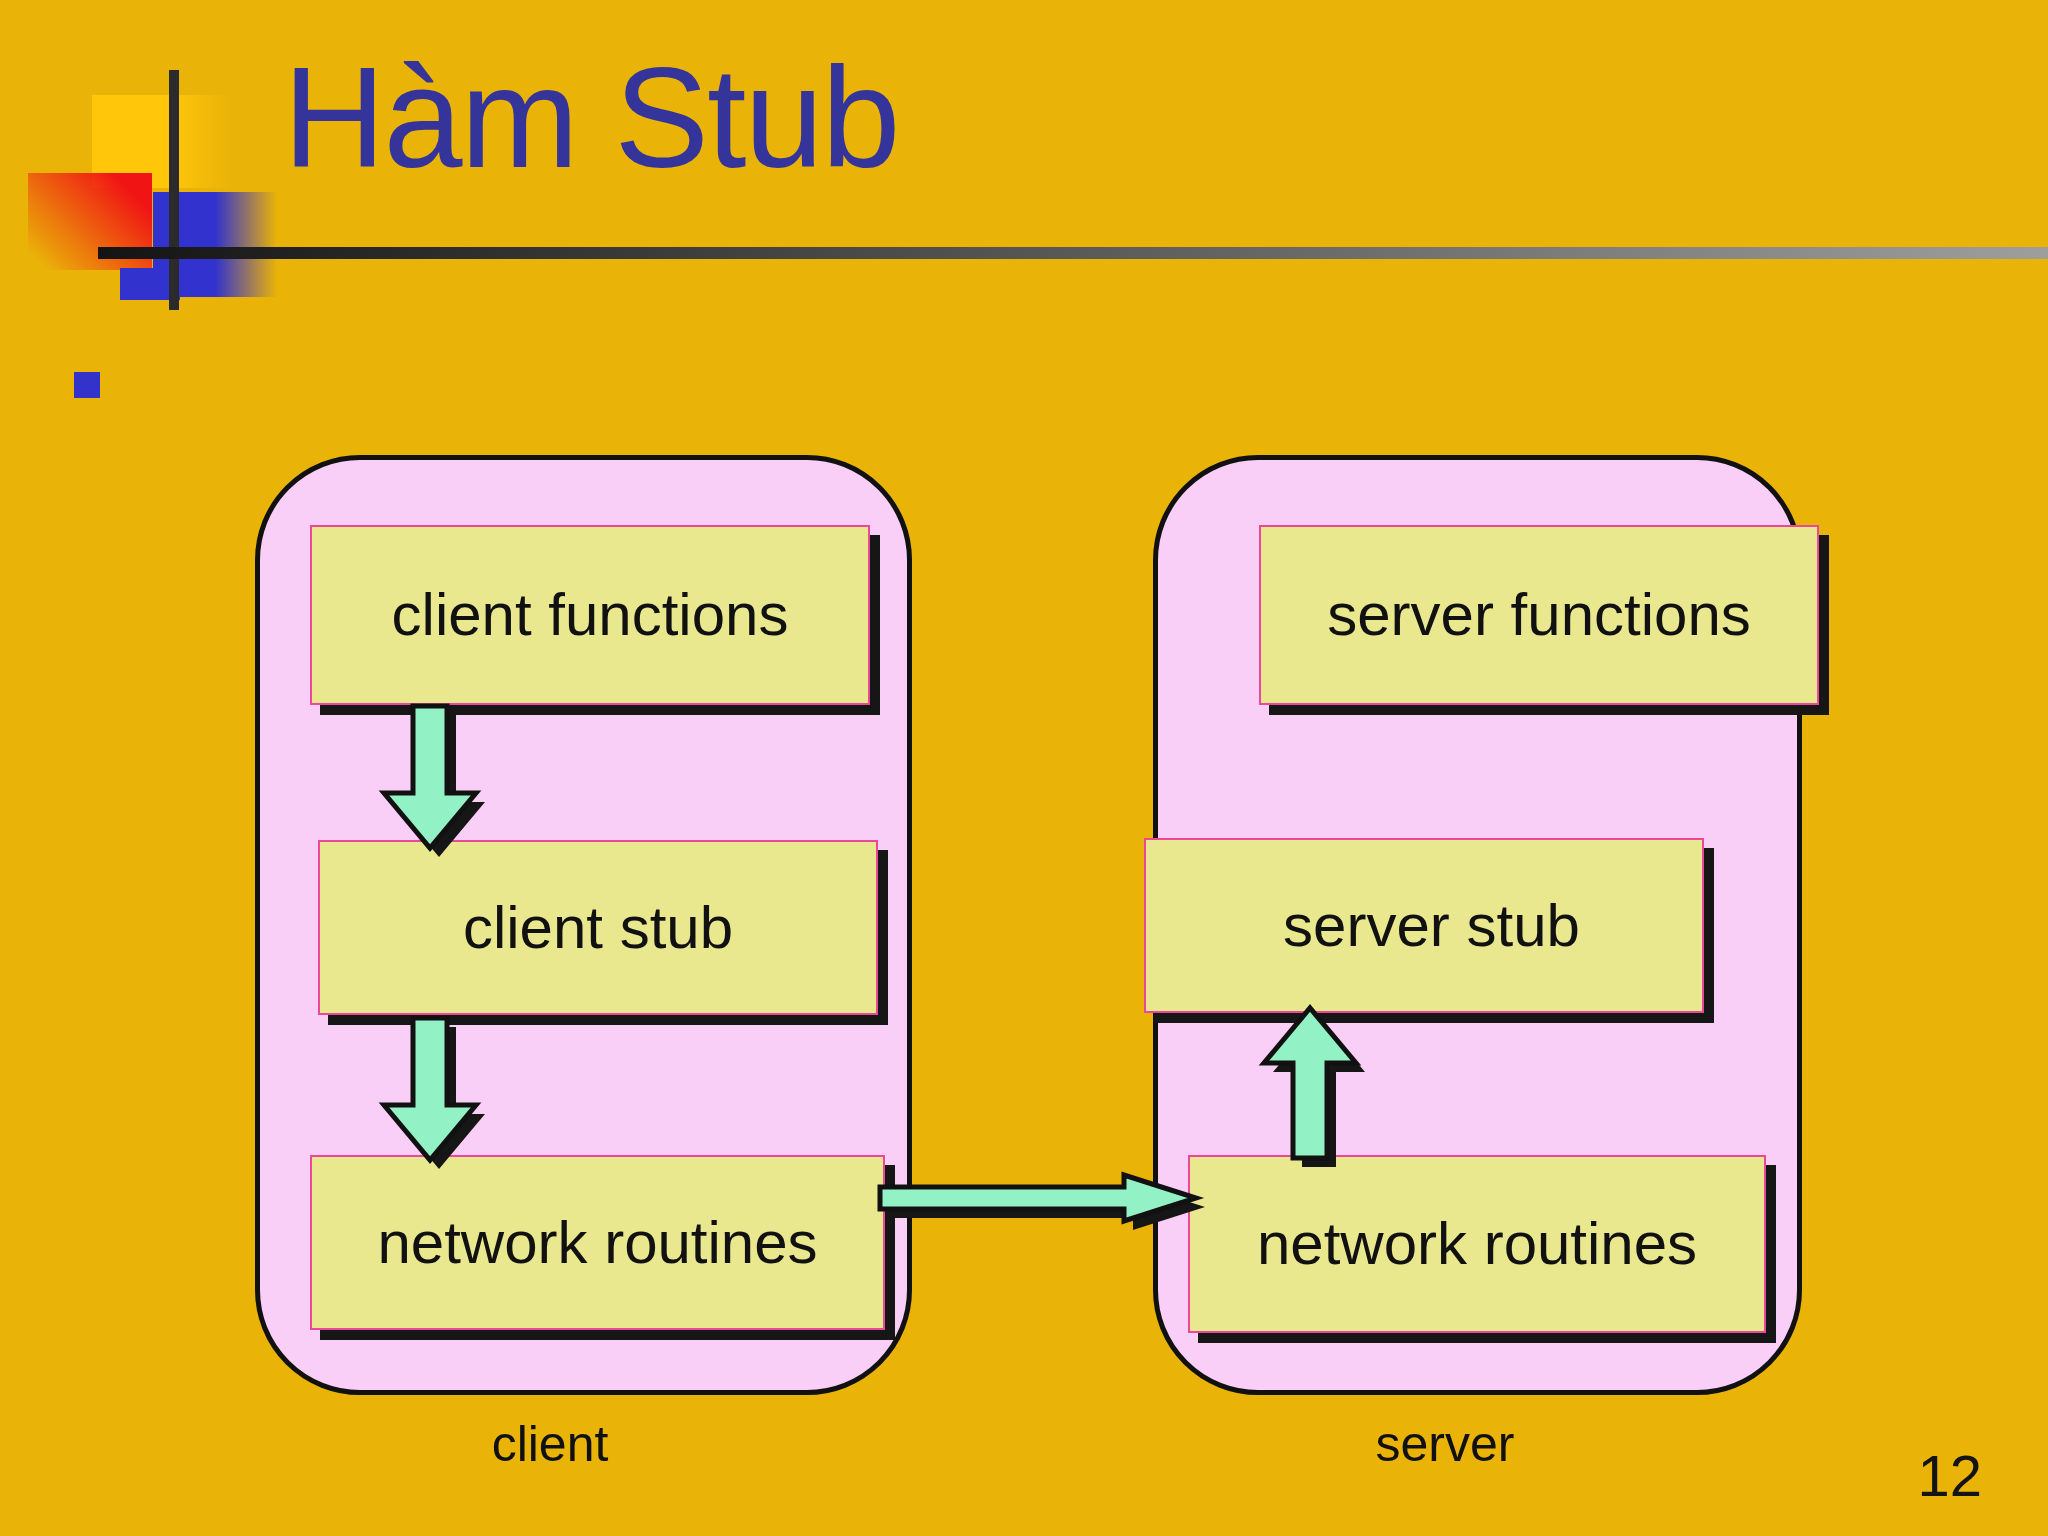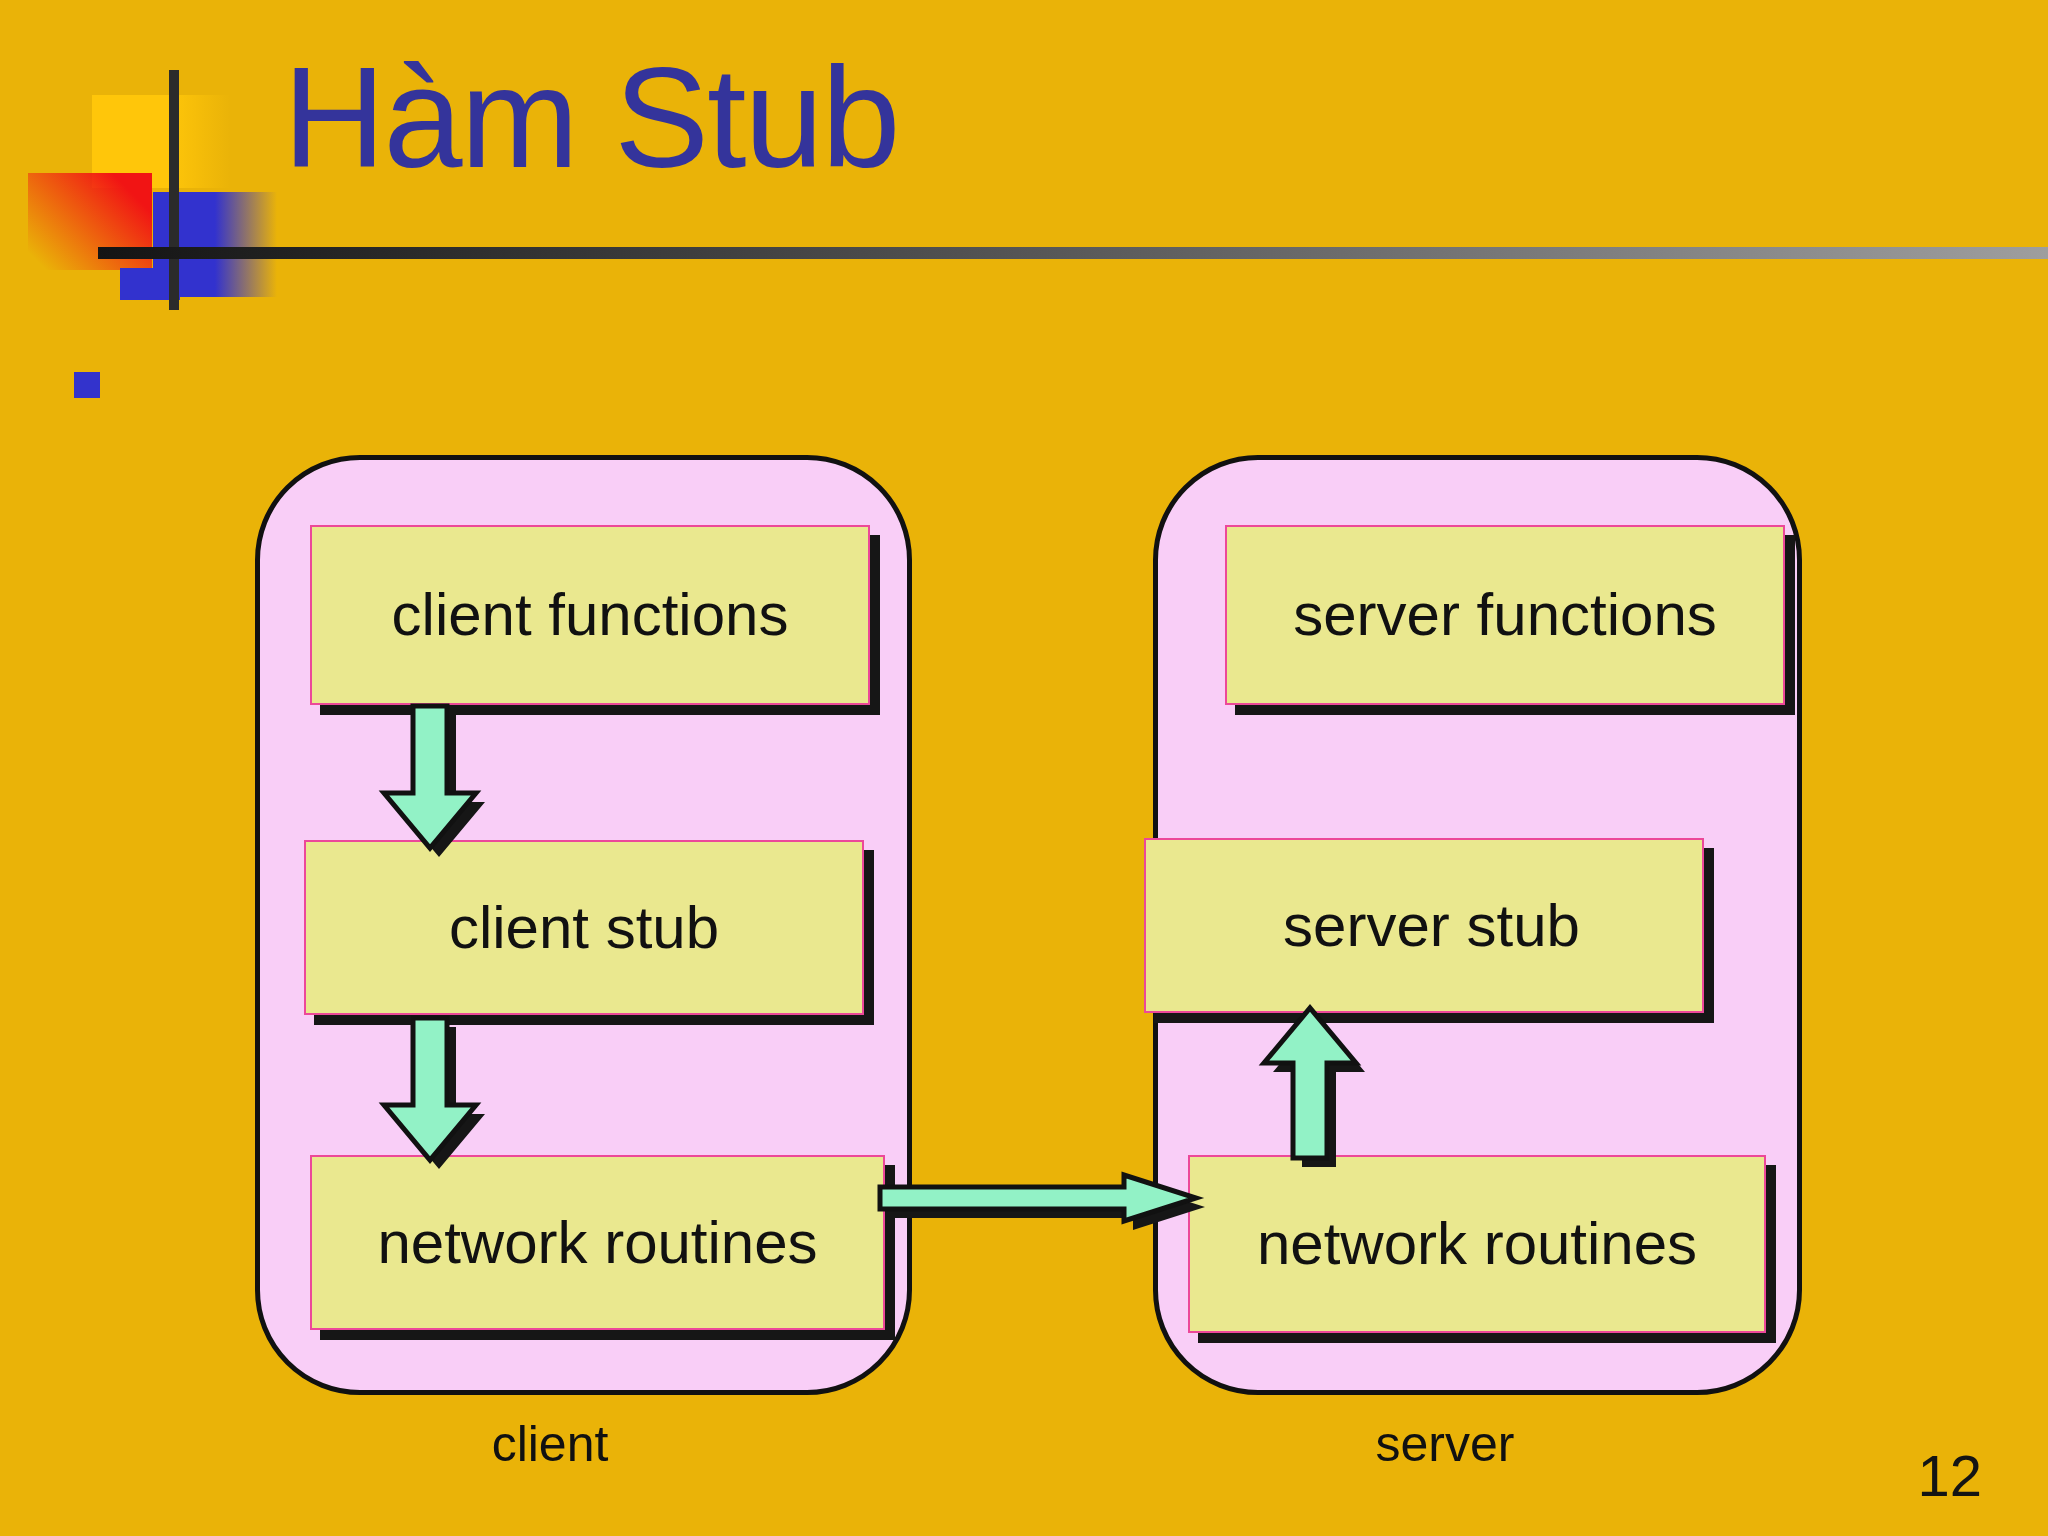--- a/index.html
+++ b/index.html
@@ -31,23 +31,23 @@
   
   .container{position:absolute;background:var(--container-fill,#f9cef7);
     border:5px solid #111;border-radius:105px;box-sizing:border-box;}
   .container.client{left:255px;top:455px;width:657px;height:940px;}
   .container.server{left:1153px;top:455px;width:649px;height:940px;}
   .dbox{position:absolute;background:var(--box-fill,#eae88f);border:2px solid #ec4899;
     box-sizing:border-box;box-shadow:10px 10px 0 #161616;
     display:flex;flex-direction:column;align-items:center;justify-content:center;
     font-size:60px;line-height:1.12;color:#111;text-align:center;}
   .dbox.c1{left:310px;top:525px;width:560px;height:180px;}
-  .dbox.c2{left:304px;top:840px;width:560px;height:175px;}
+  .dbox.c2{left:318px;top:840px;width:560px;height:175px;}
   .dbox.c3{left:310px;top:1155px;width:575px;height:175px;}
-  .dbox.s1{left:1225px;top:525px;width:560px;height:180px;}
+  .dbox.s1{left:1259px;top:525px;width:560px;height:180px;}
   .dbox.s2{left:1144px;top:838px;width:560px;height:175px;padding-left:15px;}
   .dbox.s3{left:1188px;top:1155px;width:578px;height:178px;}
   .arrows{position:absolute;left:0;top:0;width:2048px;height:1536px;pointer-events:none;}
   .arrow-shadow{fill:#161616;stroke:none;}
   .arrow-main{fill:var(--arrow-fill,#92f2c6);stroke:#111;stroke-width:5;stroke-linejoin:miter;}
   .region-label{position:absolute;width:300px;top:1415px;font-size:50px;color:#111;
     text-align:center;}
   .region-label.client{left:400px;}
   .region-label.server{left:1295px;}
   .page-number{position:absolute;left:1882px;top:1442px;width:100px;font-size:58px;

